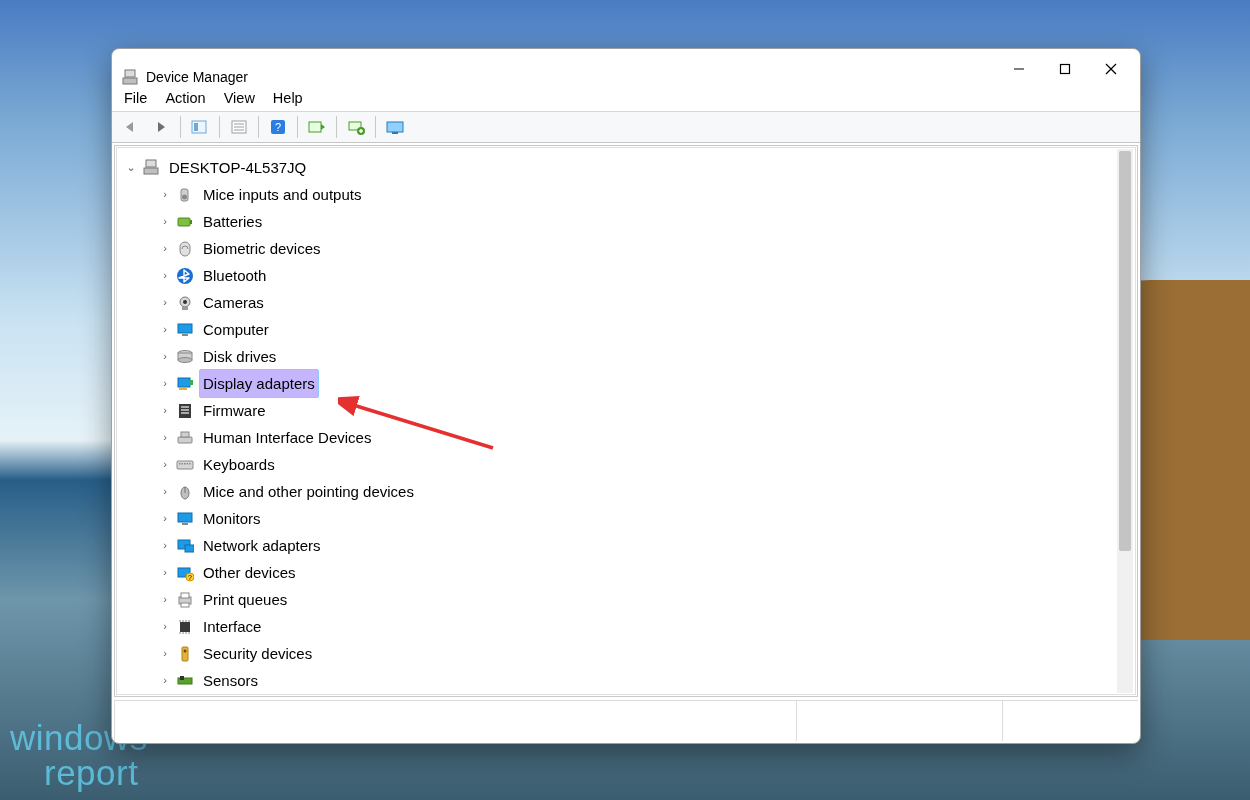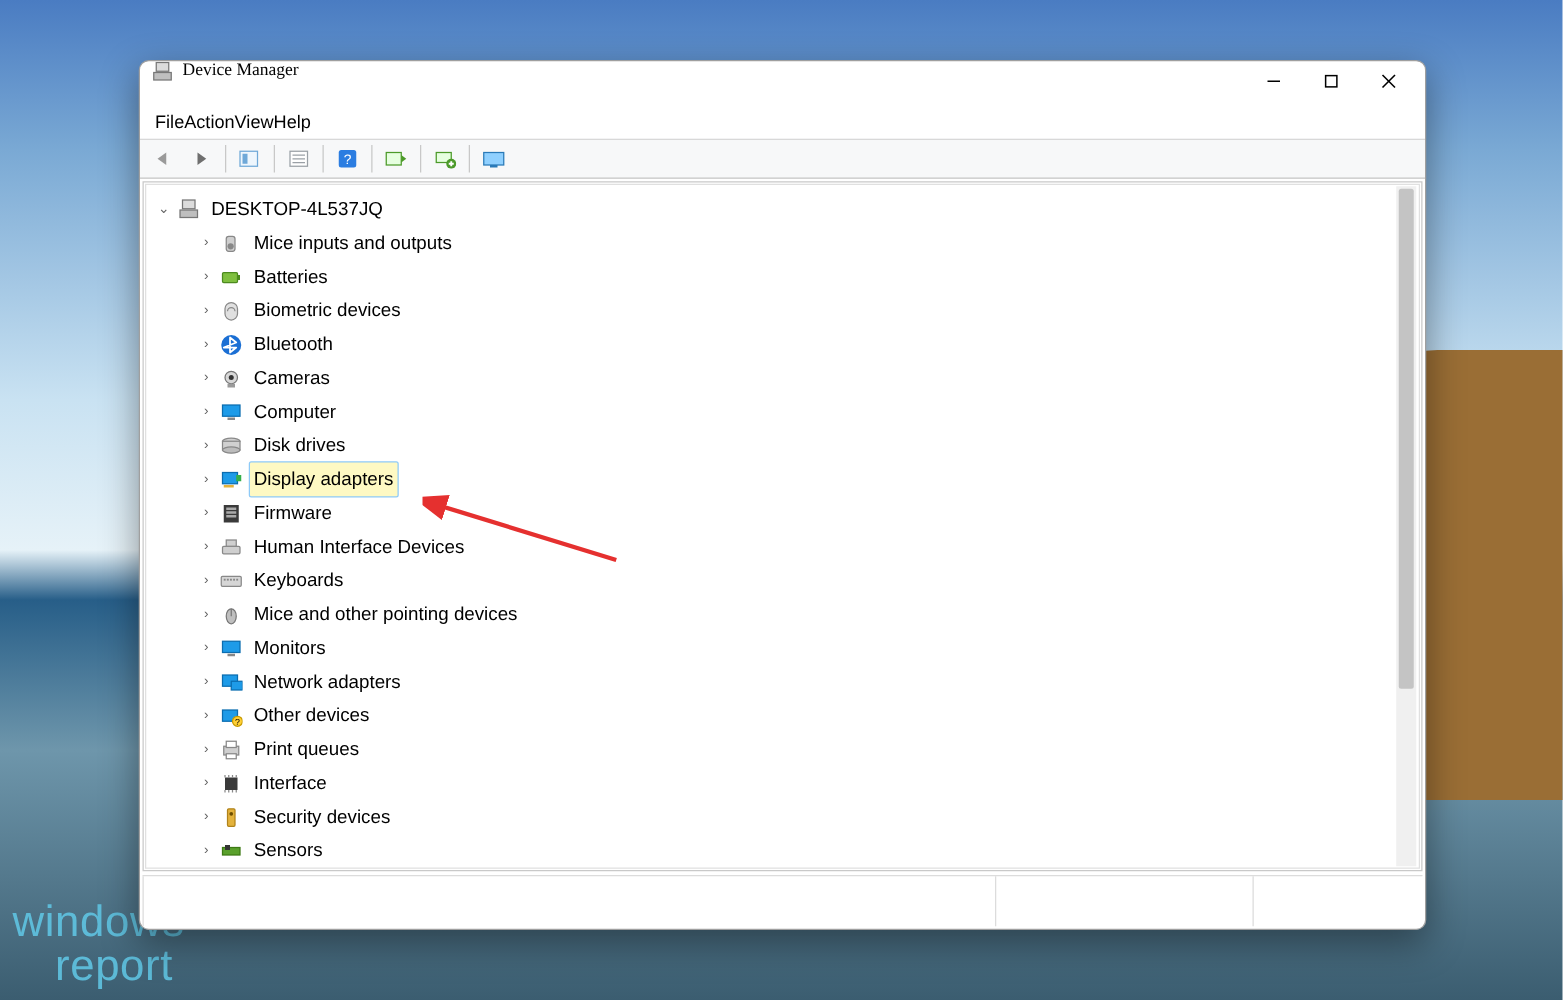--- a/index.html
+++ b/index.html
@@ -3,38 +3,38 @@
 <meta charset="utf-8">
 <style>
   html,body{margin:0;padding:0;width:1250px;height:800px;overflow:hidden;font-family:"Segoe UI",Arial,sans-serif;font-size:14.5px;color:#000;}
   
   .bg{position:absolute;inset:0;background:linear-gradient(to bottom,#4a7cc2 0%,#7aa9d4 15%,#c9e2f2 40%,#e6f2f8 55%,#275e88 60%,#6e96ab 75%,#3b5d70 100%);}
   .cliff{position:absolute;right:0;bottom:160px;width:200px;height:360px;background:#a27438;border-top-left-radius:50% 30%;filter:brightness(.95);}
   .watermark{position:absolute;left:10px;bottom:10px;font-size:35px;line-height:1;font-weight:300;color:rgba(95,195,225,.9);letter-spacing:.5px;user-select:none;}
   .watermark .l2{font-weight:400;color:rgba(95,195,225,.9);margin-left:34px;}
   
   .win{position:absolute;left:111px;top:48px;width:1028px;height:694px;background:#fff;border:1px solid #9f9f9f;border-radius:8px;box-shadow:0 10px 30px rgba(0,0,0,.4);overflow:hidden;}
-  .titlebar{height:36px;display:flex;align-items:flex-start;padding:0 6px 0 10px;font-family:Liberation Serif, serif;}
+  .titlebar{height:36px;display:flex;align-items:flex-end;padding:0 6px 0 10px;}
   .titlebar .ticon{width:16px;height:16px;margin-right:8px;display:flex;align-items:center;justify-content:center;}
   .titlebar .ttxt{font-size:14px;}
   .winctrl{margin-left:auto;display:flex;}
   .wbtn{width:46px;height:32px;display:flex;align-items:center;justify-content:center;border-radius:4px;}
-  .menubar{height:26px;display:flex;align-items:center;padding:0 12px;font-size:14.5px;}
+  .menubar{height:26px;display:flex;align-items:center;gap:18px;padding:0 12px;font-size:14.5px;}
   .menubar span{cursor:default;}
   .toolbar{height:30px;background:#f7f8f9;border-top:1px solid #d8d8d8;border-bottom:1px solid #c5c5c5;display:flex;align-items:center;padding:0 6px;gap:4px;}
   .tsep{width:1px;height:22px;background:#c8c8c8;margin:0 2px;}
   .tbtn{width:24px;height:24px;display:flex;align-items:center;justify-content:center;border:1px solid transparent;}
   .content{position:absolute;top:96px;left:2px;right:2px;bottom:46px;border:1px solid #c9c9c9;background:#fff;overflow:hidden;}
   .inner{position:absolute;inset:1px;border:1px solid #e0e0e0;overflow:hidden;}
   .tree{padding:6px 0 0 6px;font-size:15px;line-height:27px;}
   .row{display:flex;align-items:center;height:27px;}
   .exp{width:16px;text-align:center;color:#606060;font-size:11px;cursor:default;user-select:none;}
   .ic{width:20px;height:20px;display:flex;align-items:center;justify-content:center;margin:0 4px 0 2px;}
   .lbl{padding:0 3px;border:1px solid transparent;white-space:nowrap;}
-  .sel{background:#fef9c3;border:1px solid #8ecaf7;border-radius:2px;}
+  .sel{background:#c4b5fd;border:1px solid #8ecaf7;border-radius:2px;}
   .child{padding-left:34px;}
   
   .scrollbar{position:absolute;right:2px;top:1px;bottom:1px;width:16px;background:#f0f0f0;}
   .thumb{position:absolute;left:2px;right:2px;top:2px;height:400px;background:#c4c4c4;border-radius:2px;}
   
   .status{position:absolute;left:2px;right:2px;bottom:2px;height:40px;border-top:1px solid #dcdcdc;display:flex;}
   .status .cell{border-left:1px solid #dcdcdc;}
   .status .cell.a{flex:1;}
   .status .cell.b{width:205px;}
   .status .cell.c{width:135px;}

